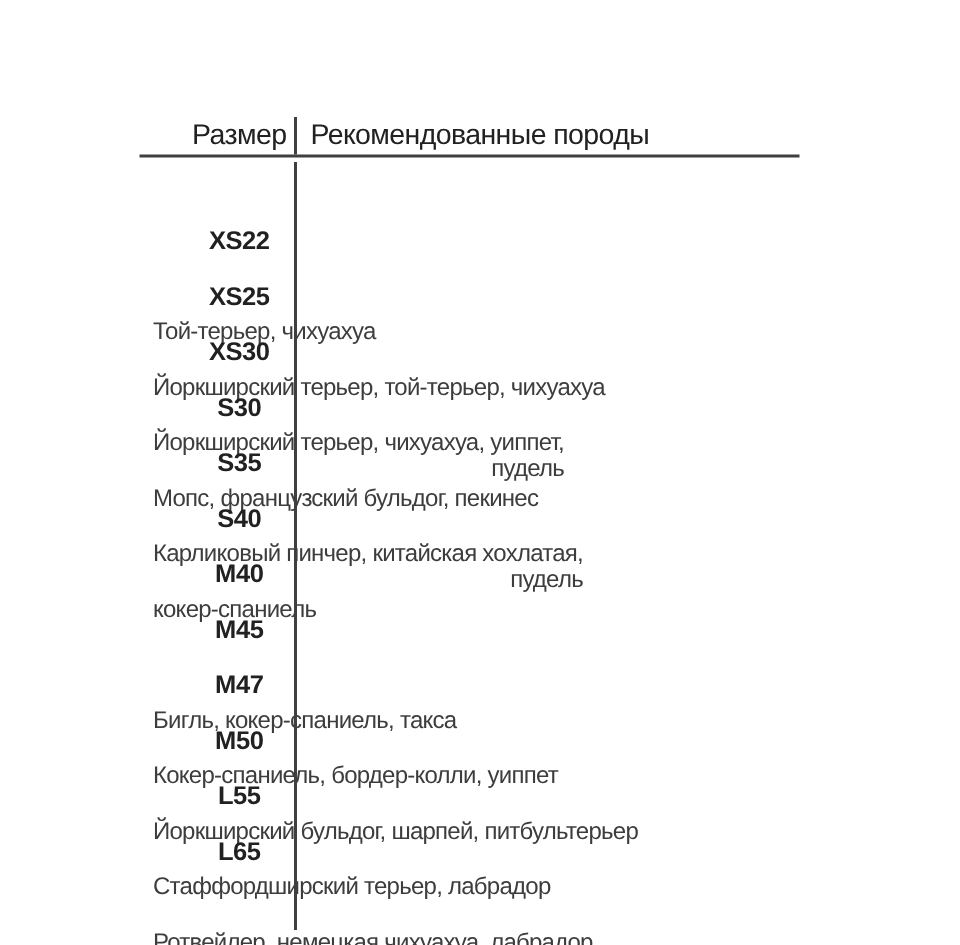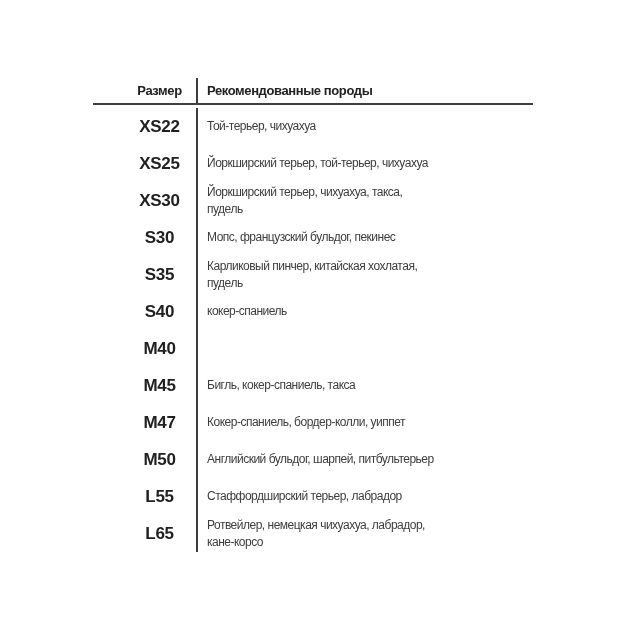--- a/index.html
+++ b/index.html
@@ -34,43 +34,45 @@
     display: flex;
     align-items: center;
     justify-content: center;
     padding-left: 30px;
   }
   .cell-breeds {
     flex: 1;
     display: flex;
     align-items: center;
     padding-left: 9px;
+    text-align: right;
   }
   .thead .cell-size span,
   .thead .cell-breeds span {
-    font-weight: bold;
-    font-size: 13px;
+    font-weight: normal;
+    font-size: 19px;
     letter-spacing: -0.4px;
     color: var(--header_text);
     white-space: nowrap;
   }
   .tbody { padding-top: 3px; border-left: 0; }
   .trow {
     display: flex;
     height: 37px;
+    flex-direction: column;
   }
   .size-value {
     font-weight: bold;
     font-size: 17px;
     letter-spacing: -0.3px;
     color: var(--size_text);
     white-space: nowrap;
   }
   .breed-lines {
-    font-size: 12px;
+    font-size: 16px;
     line-height: 17px;
     letter-spacing: -0.5px;
     color: var(--breed_text);
   }
   .bl { display: block; white-space: nowrap; }
 </style>
 </head>
 <body>
 
 <div class="size-table">
@@ -107,21 +109,21 @@
         </div>
       </div>
     </div>
 
     <div class="trow">
       <div class="cell-size">
         <span class="size-value">XS30</span>
       </div>
       <div class="cell-breeds">
         <div class="breed-lines">
-          <span class="bl">Йоркширский терьер, чихуахуа, такса,</span>
+          <span class="bl">Йоркширский терьер, чихуахуа, уиппет,</span>
           <span class="bl">пудель</span>
         </div>
       </div>
     </div>
 
     <div class="trow">
       <div class="cell-size">
         <span class="size-value">S30</span>
       </div>
       <div class="cell-breeds">
@@ -181,21 +183,21 @@
         </div>
       </div>
     </div>
 
     <div class="trow">
       <div class="cell-size">
         <span class="size-value">M50</span>
       </div>
       <div class="cell-breeds">
         <div class="breed-lines">
-          <span class="bl">Английский бульдог, шарпей, питбультерьер</span>
+          <span class="bl">Йоркширский бульдог, шарпей, питбультерьер</span>
         </div>
       </div>
     </div>
 
     <div class="trow">
       <div class="cell-size">
         <span class="size-value">L55</span>
       </div>
       <div class="cell-breeds">
         <div class="breed-lines">

